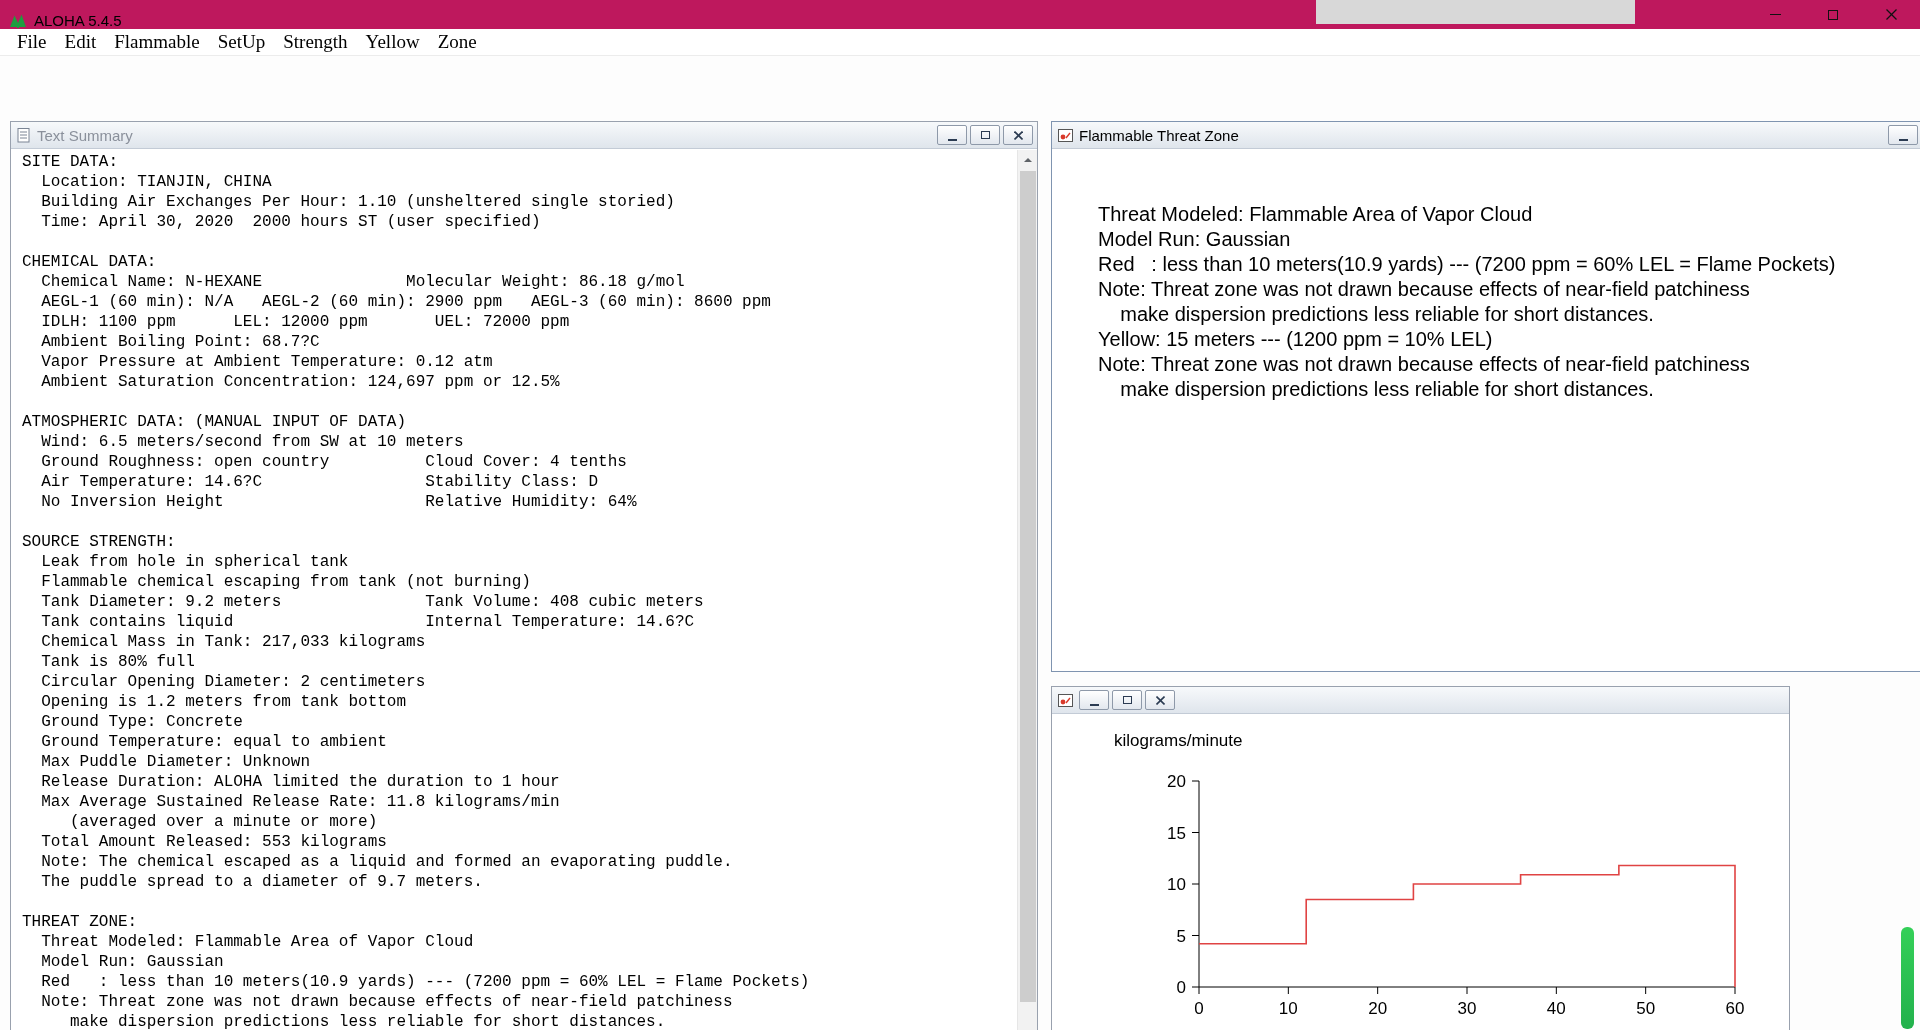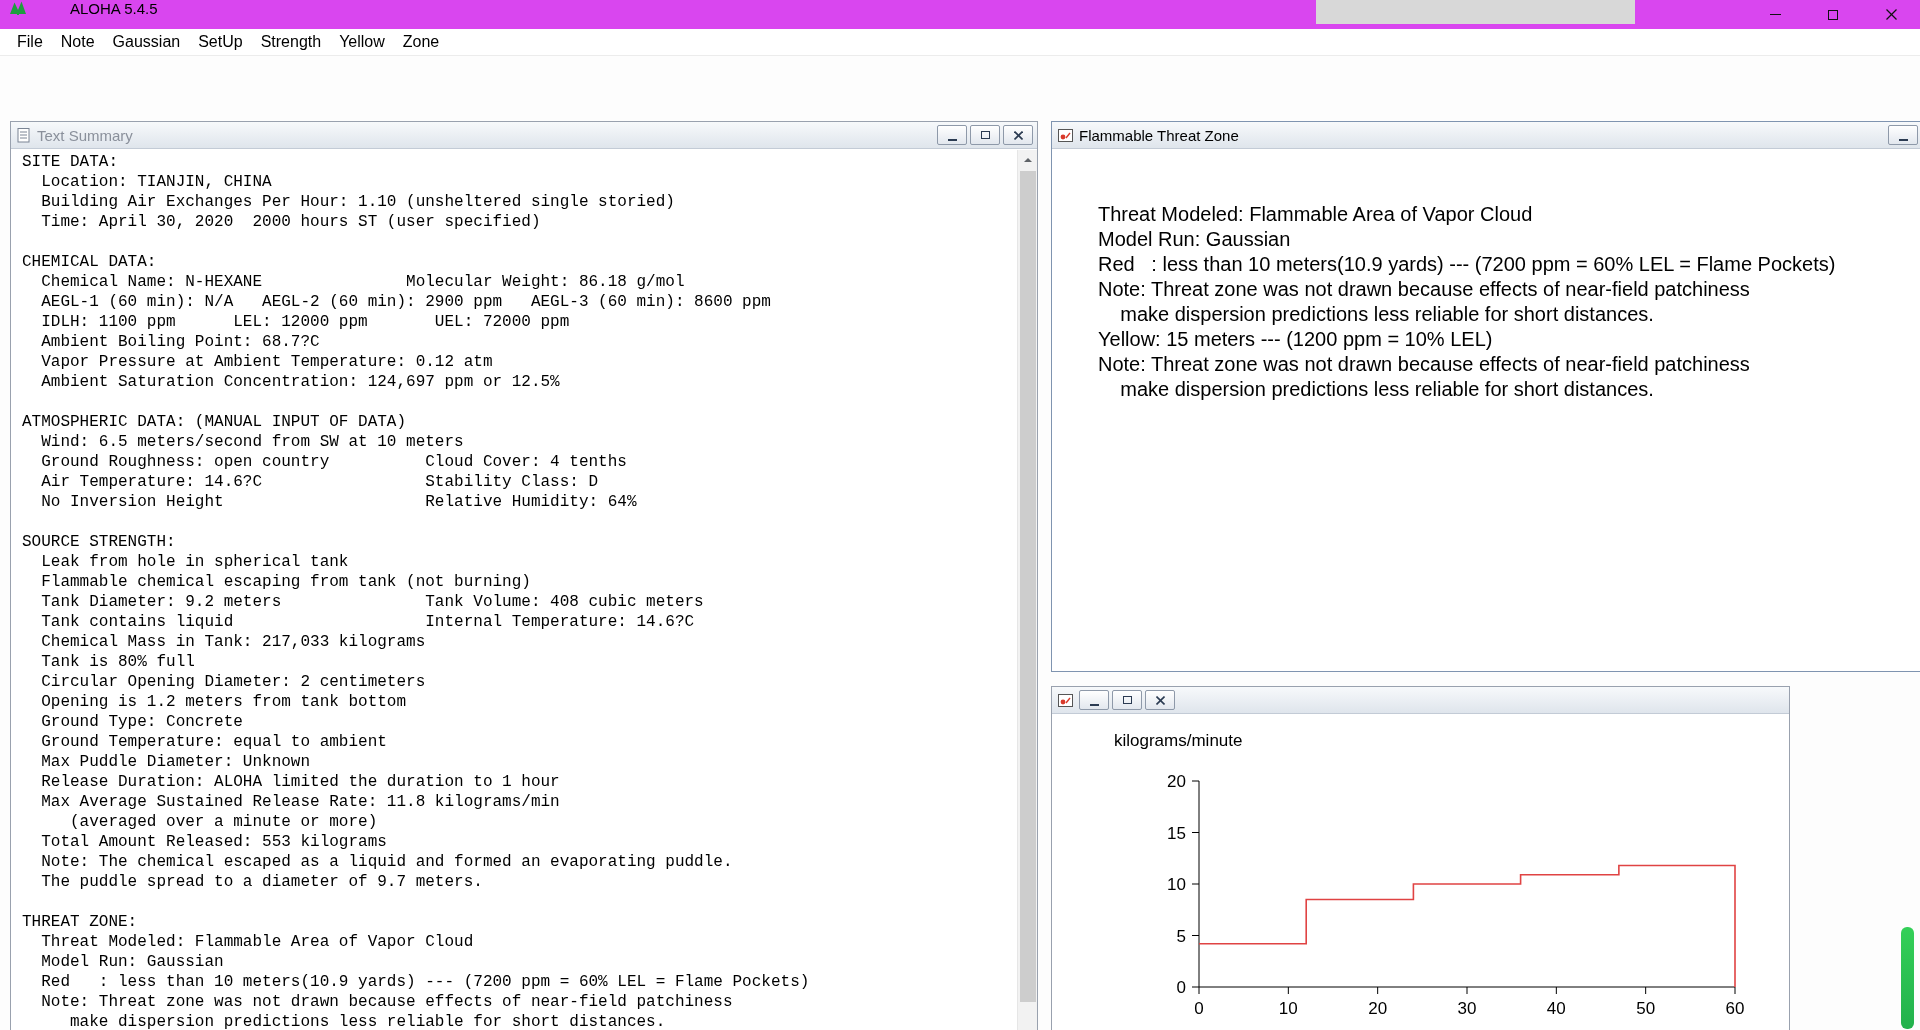--- a/index.html
+++ b/index.html
@@ -1,32 +1,32 @@
 <!DOCTYPE html>
 <html><head>
 <meta charset="utf-8">
 <style>
   * { margin:0; padding:0; box-sizing:border-box; }
   html,body { width:1920px; height:1030px; overflow:hidden; background:#ffffff;
               font-family:"Liberation Sans", sans-serif; color:#000; }
 
   
-  .titlebar { position:absolute; left:0; top:0; width:1920px; height:29px; background:#d946ef;
-              display:flex; align-items:flex-start;gap:36px; }
+  .titlebar { position:absolute; left:0; top:0; width:1920px; height:29px; background:#be185d;
+              display:flex; align-items:flex-end; }
   .app-icon { margin-left:9px; display:flex; align-items:center; }
   .app-title { margin-left:7px; font-size:15px; }
   .artifact { position:absolute; left:1316px; top:0; width:319px; height:24px; background:#d8d8d8; }
   .win-controls { position:absolute; right:0; top:0; height:29px; display:flex; }
   .wbtn { width:58px; height:29px; display:flex; align-items:center; justify-content:center; }
   .g-min { width:11px; height:1px; background:#111; display:block; }
   .g-max { width:10px; height:10px; border:1px solid #111; display:block; }
 
   .menubar { position:absolute; left:0; top:29px; width:1920px; height:27px; background:#ffffff;
              display:flex; align-items:center; padding-left:8px; border-bottom:1px solid #ececec; }
-  .menu-item { padding:0 9px; font-size:16px; cursor:default; }
+  .menu-item { padding:0 9px; font-size:19px; cursor:default;font-family:Liberation Serif, serif; }
 
   .mdi { position:absolute; left:0; top:56px; width:1920px; height:974px; background:#fdfdfd; }
 
   
   .child { position:absolute; background:#ffffff; border:1px solid #99a1ae; }
   .chead { position:absolute; left:0; top:0; right:0; height:27px;
            background:linear-gradient(#f7f9fb,#dfe5ec); border-bottom:1px solid #c3cbd6;
            display:flex; align-items:center; padding:0 4px 0 6px; }
   .cicon { display:flex; align-items:center; margin-right:6px; }
   .ctitle { flex:1; font-size:15px; white-space:nowrap; overflow:hidden; }
@@ -89,22 +89,22 @@
         <svg width="11" height="11">
             <line x1="0.5" y1="0.5" x2="10.5" y2="10.5" stroke="#111" stroke-width="1.2"></line>
             <line x1="10.5" y1="0.5" x2="0.5" y2="10.5" stroke="#111" stroke-width="1.2"></line>
           </svg>
       </div>
     </div>
   </div>
 
   <div class="menubar">
     <span class="menu-item">File</span>
-    <span class="menu-item">Note</span>
-    <span class="menu-item">Gaussian</span>
+    <span class="menu-item">Edit</span>
+    <span class="menu-item">Flammable</span>
     <span class="menu-item">SetUp</span>
     <span class="menu-item">Strength</span>
     <span class="menu-item">Yellow</span>
     <span class="menu-item">Zone</span>
   </div>
 
   <div class="mdi">
 
     <section class="child ts">
       <header class="chead">

